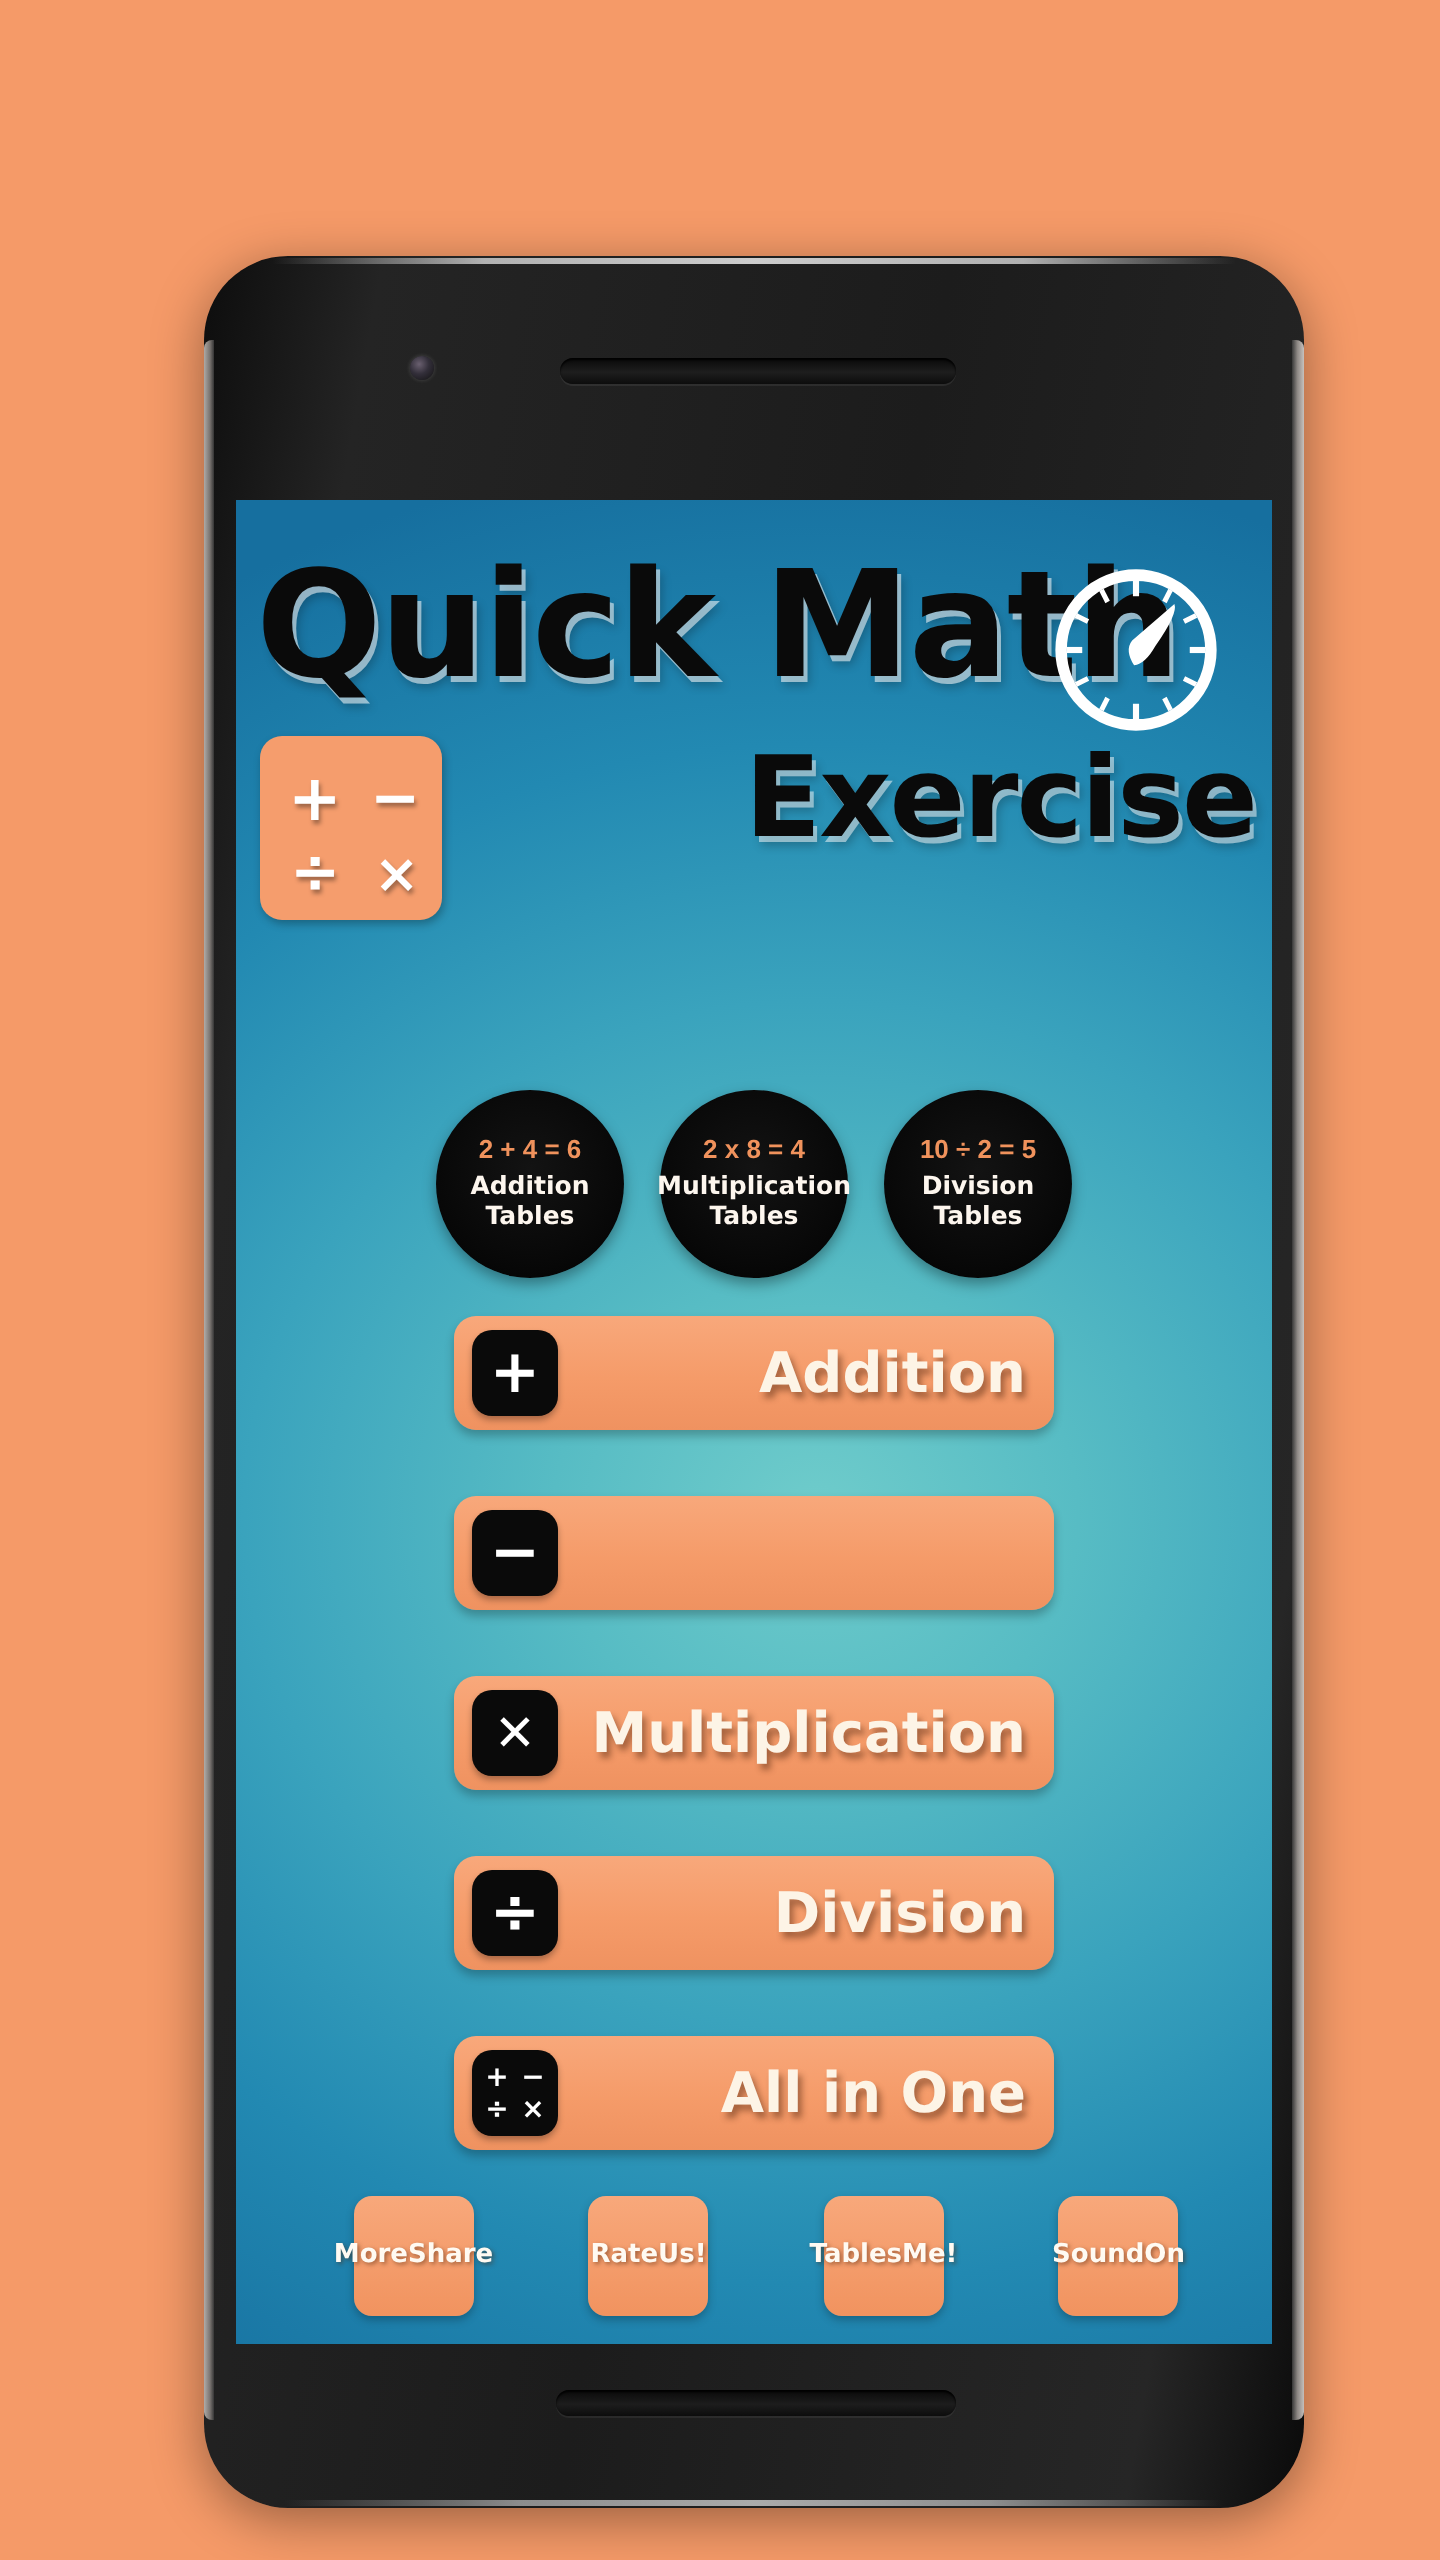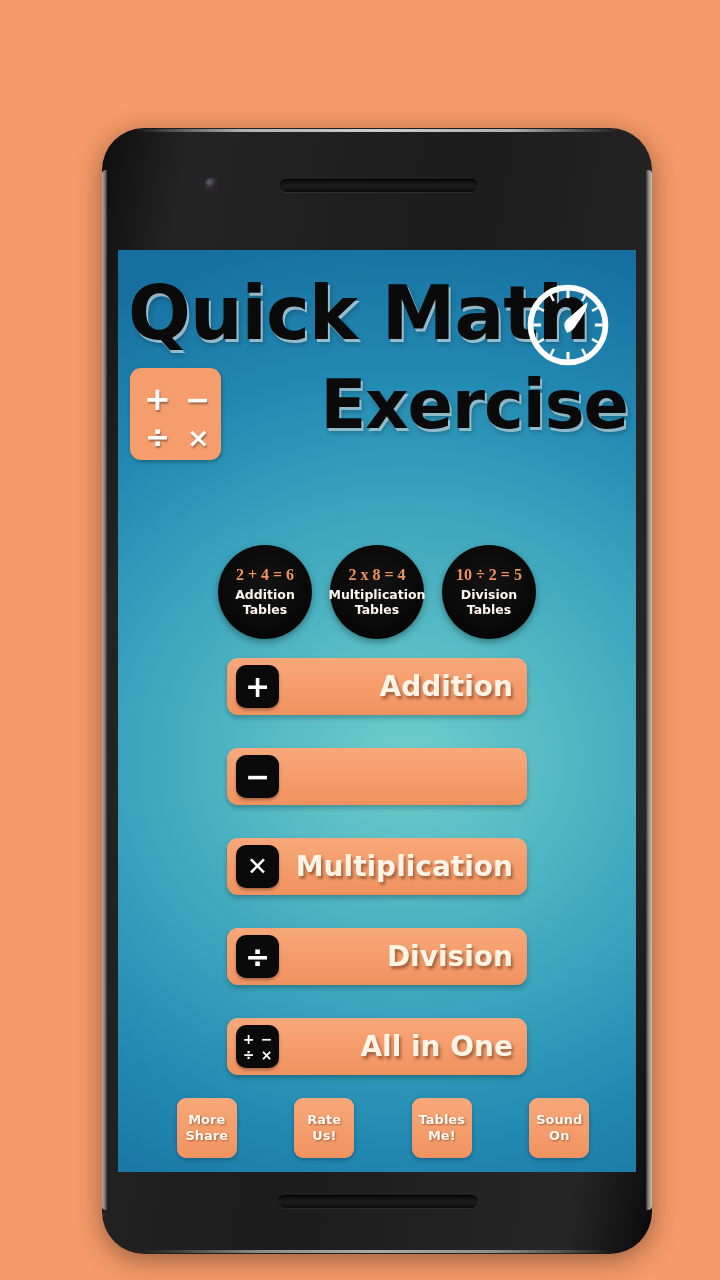--- a/index.html
+++ b/index.html
@@ -96,21 +96,21 @@
     white-space: nowrap;
   }
   #clock-icon {
     position: absolute; left: 402px; top: 27px;
     width: 96px; height: 96px;
   }
   #app-title-line2 {
     position: absolute; right: 8px; top: 122px;
     font-family: "DejaVu Sans", sans-serif;
     font-weight: bold;
-    font-size: 67px;
+    font-size: 56px;
     letter-spacing: -1px;
     color: #0a0a0a;
     text-shadow: 2px 3px 0px rgba(255,255,255,.5), 3px 5px 5px rgba(0,0,0,.22);
     line-height: 1;
     white-space: nowrap;
   }
   #calc-badge {
     position: absolute; left: 12px; top: 118px;
     width: 91px; height: 92px;
     border-radius: 11px;
@@ -136,23 +136,23 @@
     border-radius: 50%;
     background: radial-gradient(circle at 50% 42%, #131313 0%, #070707 70%, #000 100%);
     box-shadow: 0 3px 7px rgba(0,0,0,.35);
     display: flex; flex-direction: column;
     align-items: center; justify-content: center;
     text-align: center;
     cursor: pointer;
     flex: 0 0 auto;
   }
   .tc-eq {
-    font-family: Liberation Serif, serif;
-    font-weight: bold;
-    font-size: 16px;
+    font-family: Liberation Sans, sans-serif;
+    font-weight: bold;
+    font-size: 13px;
     color: #f0925c;
     line-height: 1;
     margin-bottom: 5px;
     white-space: nowrap;
   }
   .tc-l1, .tc-l2 {
     font-family: "DejaVu Sans", sans-serif;
     font-weight: bold;
     font-size: 12.5px;
     color: #fdf6ee;
@@ -222,21 +222,21 @@
     position: absolute; left: 0; bottom: 14px; width: 518px;
     display: flex; justify-content: space-around; align-items: flex-end;
     padding: 0 24px;
     box-sizing: border-box;
   }
   .footer-button {
     width: 60px; height: 60px;
     border-radius: 9px;
     background: linear-gradient(180deg,#f8a87b,#f1935f);
     box-shadow: 0 2px 4px rgba(0,0,0,.25);
-    display: flex; flex-direction: column;
+    display: flex; flex-direction: row;
     align-items: center; justify-content: center;
     text-align: center;
     cursor: pointer;
     margin-left: 12px;
   }
   .fb-l1, .fb-l2 {
     font-family: "DejaVu Sans", sans-serif;
     font-weight: bold;
     font-size: 13px;
     color: #fffaf2;

